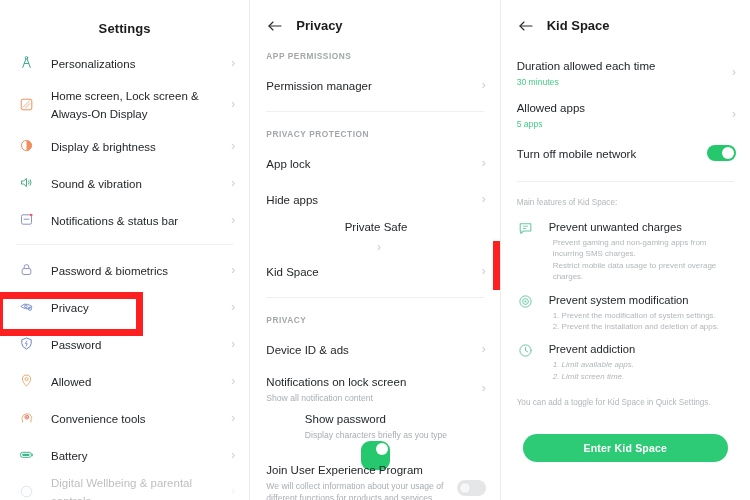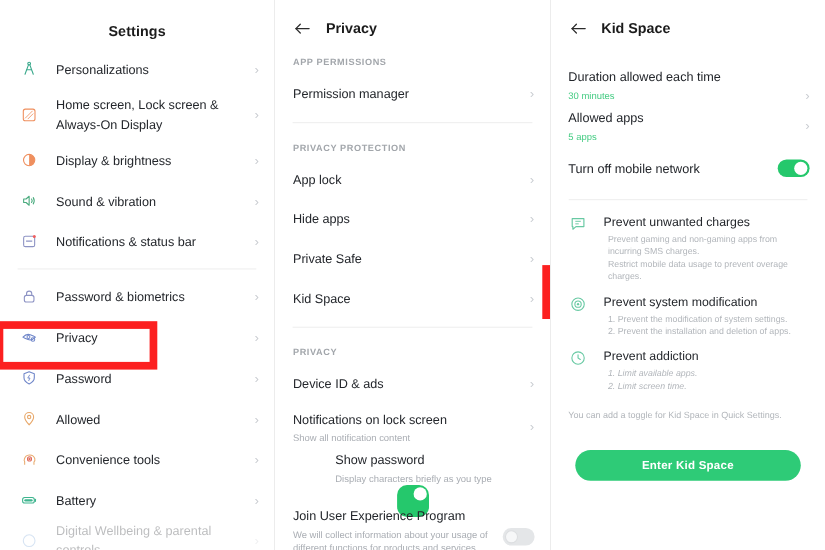--- a/index.html
+++ b/index.html
@@ -286,21 +286,21 @@
     <div class="caption" style="margin-top:17px;">PRIVACY PROTECTION</div>
 
     <div class="row" style="height:36px;margin-top:6px;">
       <span class="lbl-wrap" style="padding-left:0"><span class="lbl">App lock</span></span>
       <span class="chev">›</span>
     </div>
     <div class="row" style="height:36px;">
       <span class="lbl-wrap" style="padding-left:0"><span class="lbl">Hide apps</span></span>
       <span class="chev">›</span>
     </div>
-    <div class="row" style="height:36px;">
+    <div class="row" style="height:36px;flex-direction:column;">
       <span class="lbl-wrap" style="padding-left:0"><span class="lbl">Private Safe</span></span>
       <span class="chev">›</span>
     </div>
     <div class="row" style="height:36px;">
       <span class="lbl-wrap" style="padding-left:0"><span class="lbl">Kid Space</span></span>
       <span class="chev">›</span>
     </div>
 
     <div class="hairline" style="margin-top:8px;"></div>
 
@@ -347,21 +347,21 @@
     <div class="title-bar">
       <span>
         <svg class="back-arrow" viewBox="0 0 24 20" fill="none" stroke="#2b2b2b" stroke-width="1.7" stroke-linecap="round" stroke-linejoin="round">
           <path d="M9 4 L3 10 L9 16"></path>
             <path d="M3 10 H21"></path>
         </svg>
       </span>
       <span class="t">Kid Space</span>
     </div>
 
-    <div class="row" style="height:42px;margin-top:18px;align-items:flex-end;">
+    <div class="row" style="height:42px;margin-top:18px;">
       <span class="lbl-wrap" style="padding-left:0">
         <span class="lbl">Duration allowed each time</span>
         <span class="sub green" style="display:block">30 minutes</span>
       </span>
       <span class="chev">›</span>
     </div>
 
     <div class="row" style="height:42px;">
       <span class="lbl-wrap" style="padding-left:0">
         <span class="lbl">Allowed apps</span>
@@ -372,20 +372,21 @@
 
     <div class="row" style="height:36px;">
       <span class="lbl-wrap" style="padding-left:0"><span class="lbl">Turn off mobile network</span></span>
       <span class="toggle on">
           <span class="knob"></span>
         </span>
     </div>
 
     <div class="hairline" style="margin-top:10px;"></div>
 
+    <div class="note" style="margin-top:16px;">Main features of Kid Space:</div>
 
     <div class="feat" style="margin-top:12px;">
       <span class="fico">
         <svg width="15" height="15" viewBox="0 0 24 24" fill="none" stroke="#68c9a3" stroke-width="1.7" stroke-linejoin="round">
           <path d="M3.5 4.5 H20.5 V16 H9 L4.5 19.8 V16 H3.5 Z"></path>
             <path d="M8 8.3 H16" stroke-width="1.4"></path>
             <path d="M8 12 H13" stroke-width="1.4"></path>
         </svg>
       </span>
       <span class="fbody">

